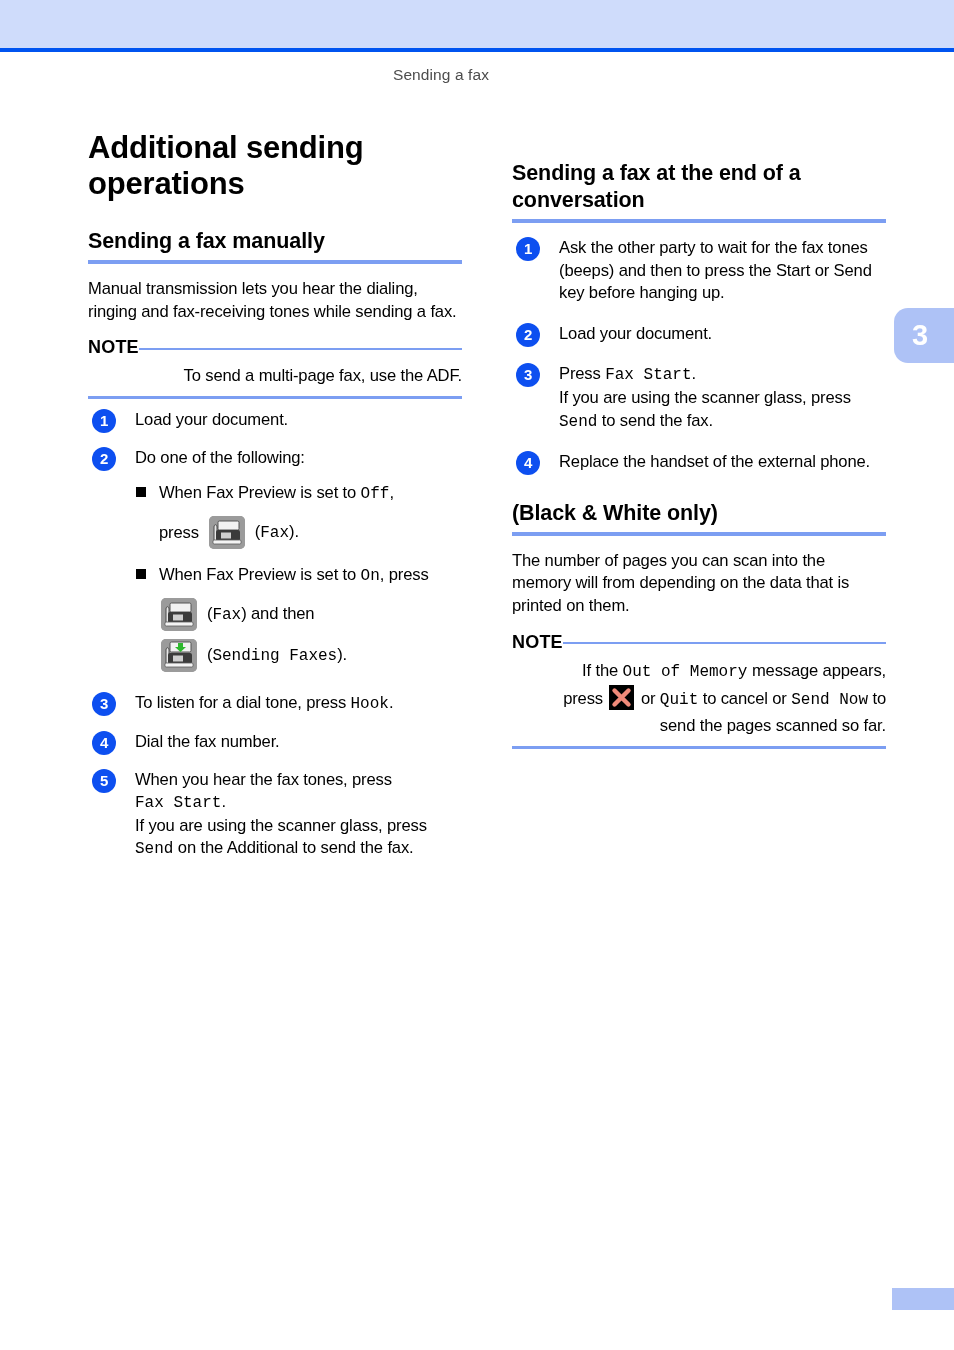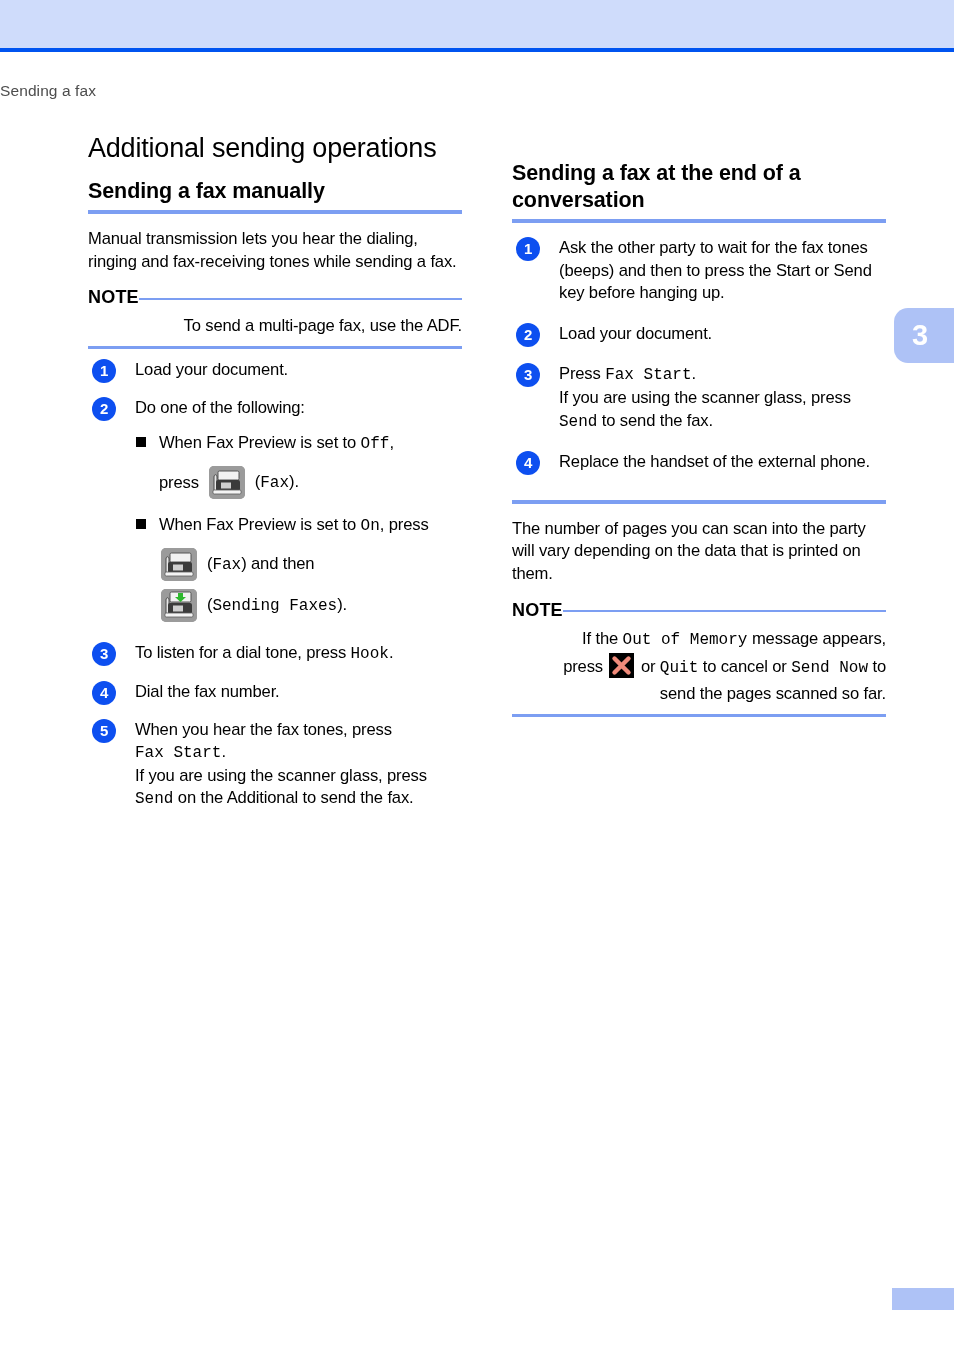--- a/index.html
+++ b/index.html
@@ -27,24 +27,24 @@
   .top-rule {
     position: absolute;
     left: 0; top: 48px;
     width: 954px; height: 4px;
     background: #0054f0;
   }
 
   
   .running-head {
     position: absolute;
-    top: 82px;
+    top: 66px;
     left: 0;
     width: 882px;
-    text-align: left;
+    text-align: center;
     font-size: 15.5px;
     color: #4d4d4d;
     letter-spacing: 0.1px;
   }
 
   
   .chapter-tab {
     position: absolute;
     left: 894px;
     top: 308px;
@@ -85,24 +85,24 @@
   .column {
     position: absolute;
     top: 130px;
     width: 374px;
   }
   .col-left  { left: 88px; }
   .col-right { left: 512px; }
 
   
   h1.chapter-title {
-    margin: 0 0 12px 0;
-    font-size: 27px;
+    margin: 0 0 26px 0;
+    font-size: 31px;
     line-height: 36px;
-    font-weight: normal;
+    font-weight: bold;
     letter-spacing: -0.2px;
   }
   h2.section-title {
     margin: 0;
     font-size: 21.5px;
     line-height: 27px;
     font-weight: bold;
     letter-spacing: -0.1px;
   }
   .section-rule {
@@ -385,23 +385,24 @@
       </li>
 
       <li class="step" style="margin-bottom:10px;">
         <span class="step-badge">4</span>
         <span>Replace the handset of the external phone.</span>
       </li>
     </ul>
   </div>
 
   <div class="section-wrap spaced">
+    <h2 class="section-title">(Black &amp; White only)</h2>
     <div class="section-rule"></div>
 
-    <p class="body">The number of pages you can scan into the party will vary depending on the data that is printed on them.</p>
+    <p class="body">The number of pages you can scan into the memory will from depending on the data that is printed on them.</p>
 
     <div class="note">
       <div class="note-head">
         <span class="note-label">NOTE</span>
         <span class="note-head-rule"></span>
       </div>
       <div class="note-body">
         <span>If the</span>
         <span class="mono">Out of Memory</span>
         <span>message appears, press</span>

